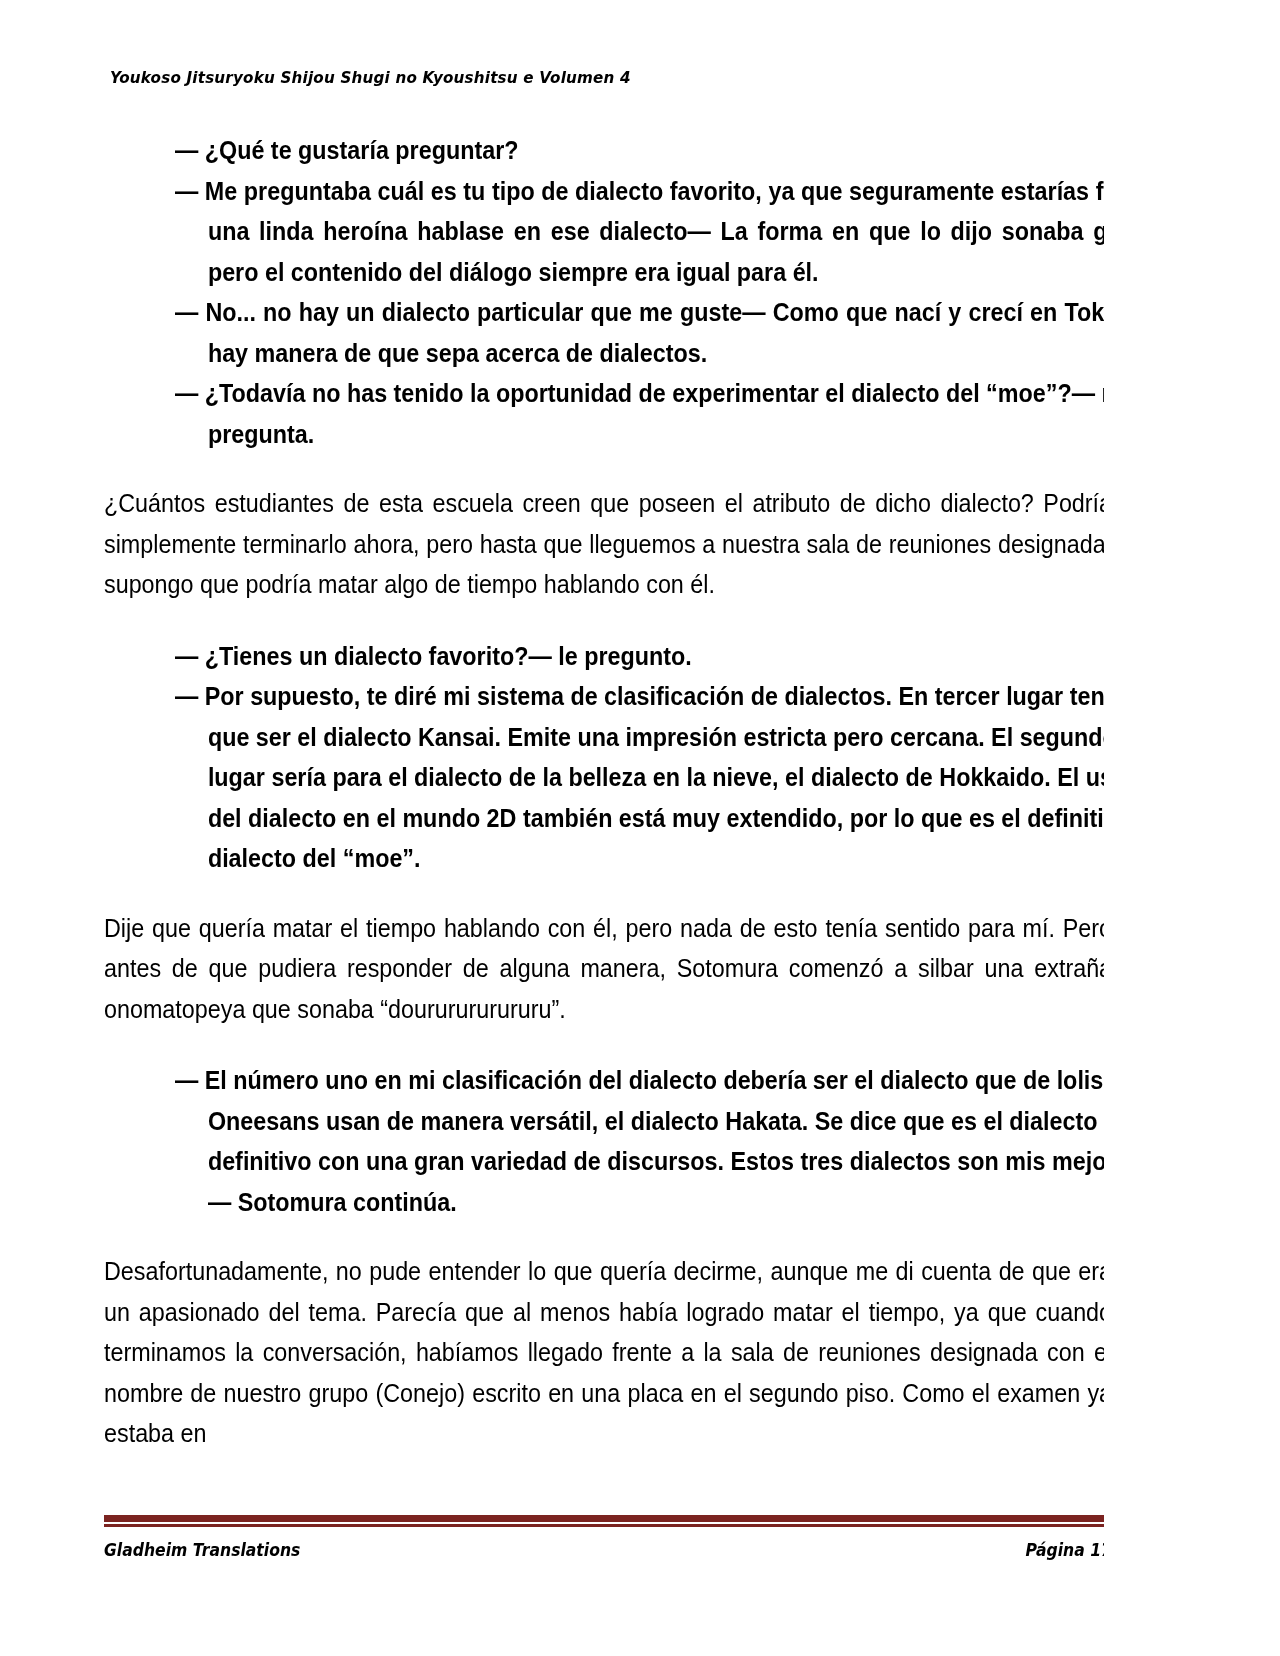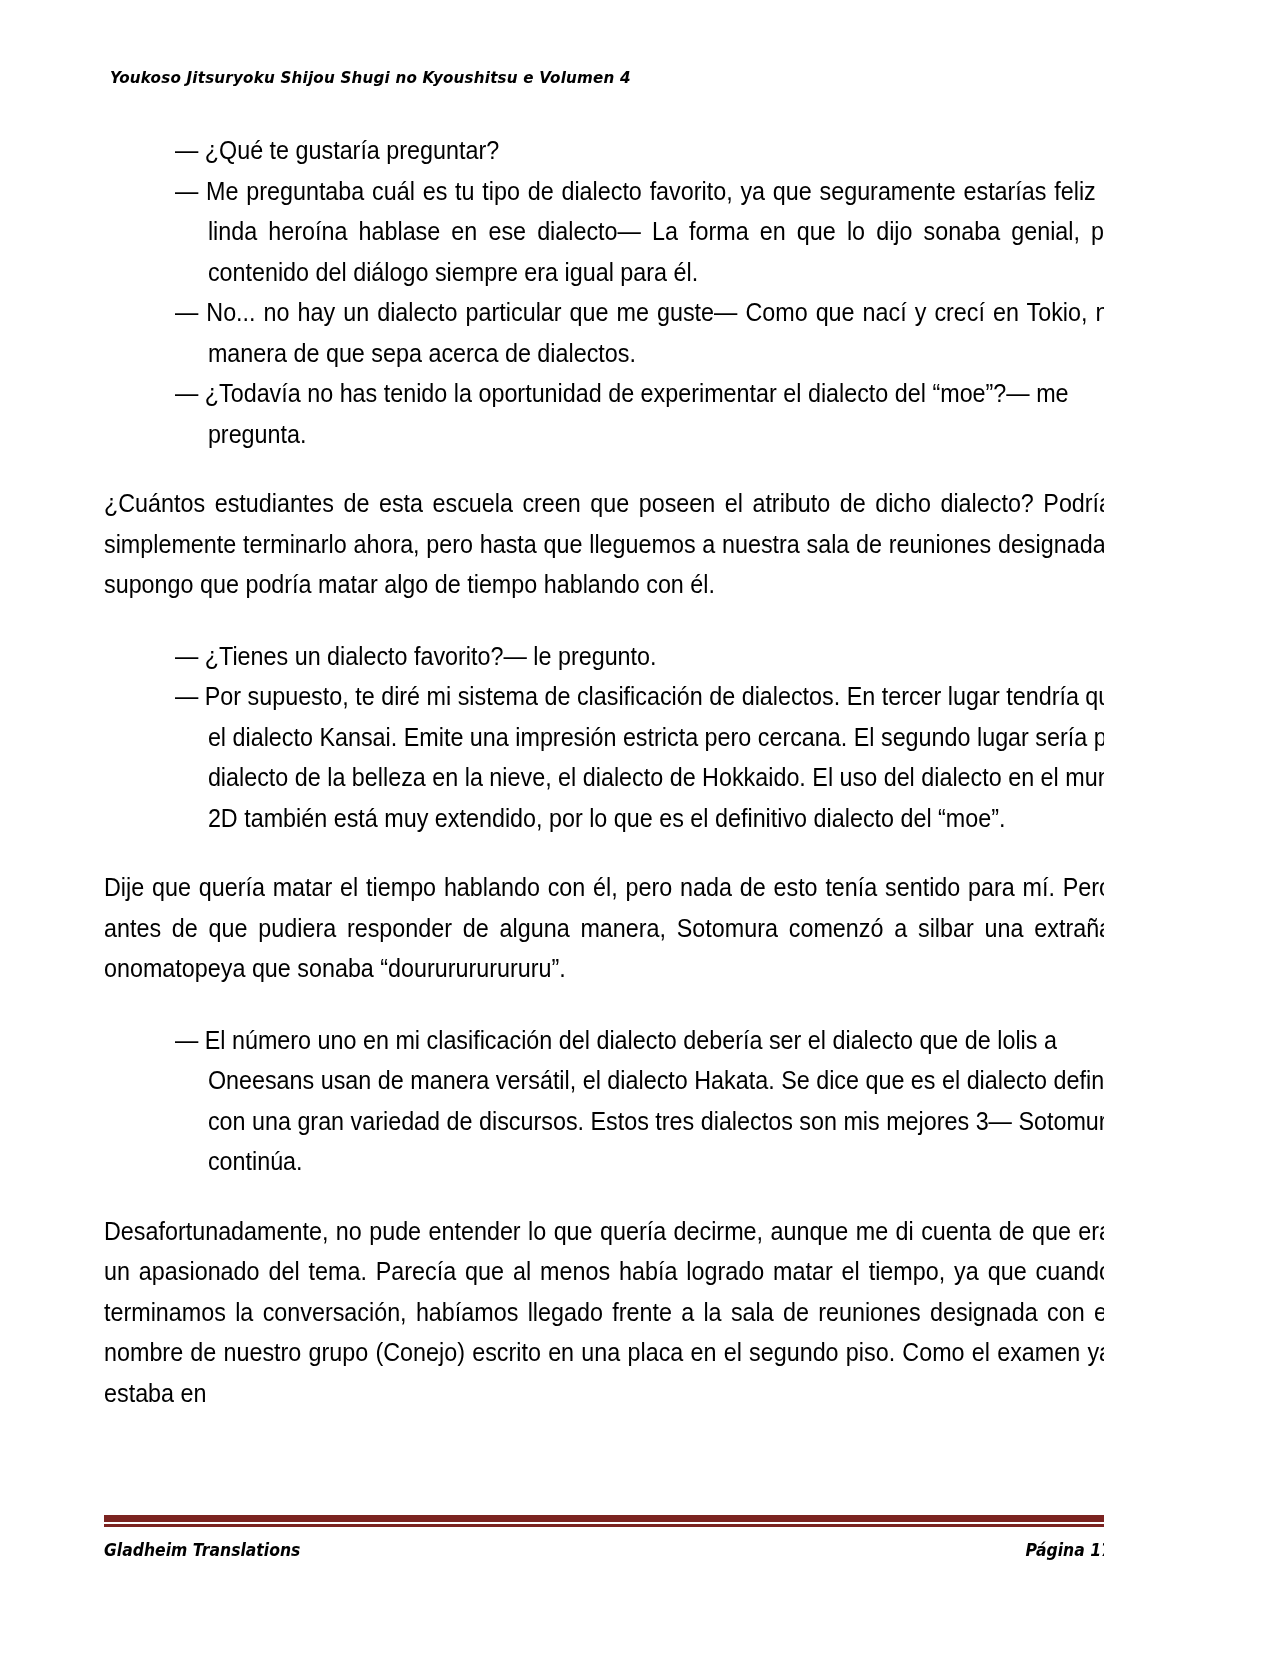--- a/index.html
+++ b/index.html
@@ -58,20 +58,21 @@
     width: 109.3%;
     color: #000000;
     font-stretch: condensed;
   }
   .para.gap-before { margin-top: 29px; }
 
   .dlg-block {
     margin: 0;
     padding: 0;
     list-style: none;
+    font-weight: bold;
   }
   .dlg-block.gap-before { margin-top: 31px; }
 
   .dlg-item {
     font-size: 25.5px;
     line-height: 40.5px;
     text-align: justify;
     text-justify: inter-word;
     padding-left: 72px;
     text-indent: -36px;

